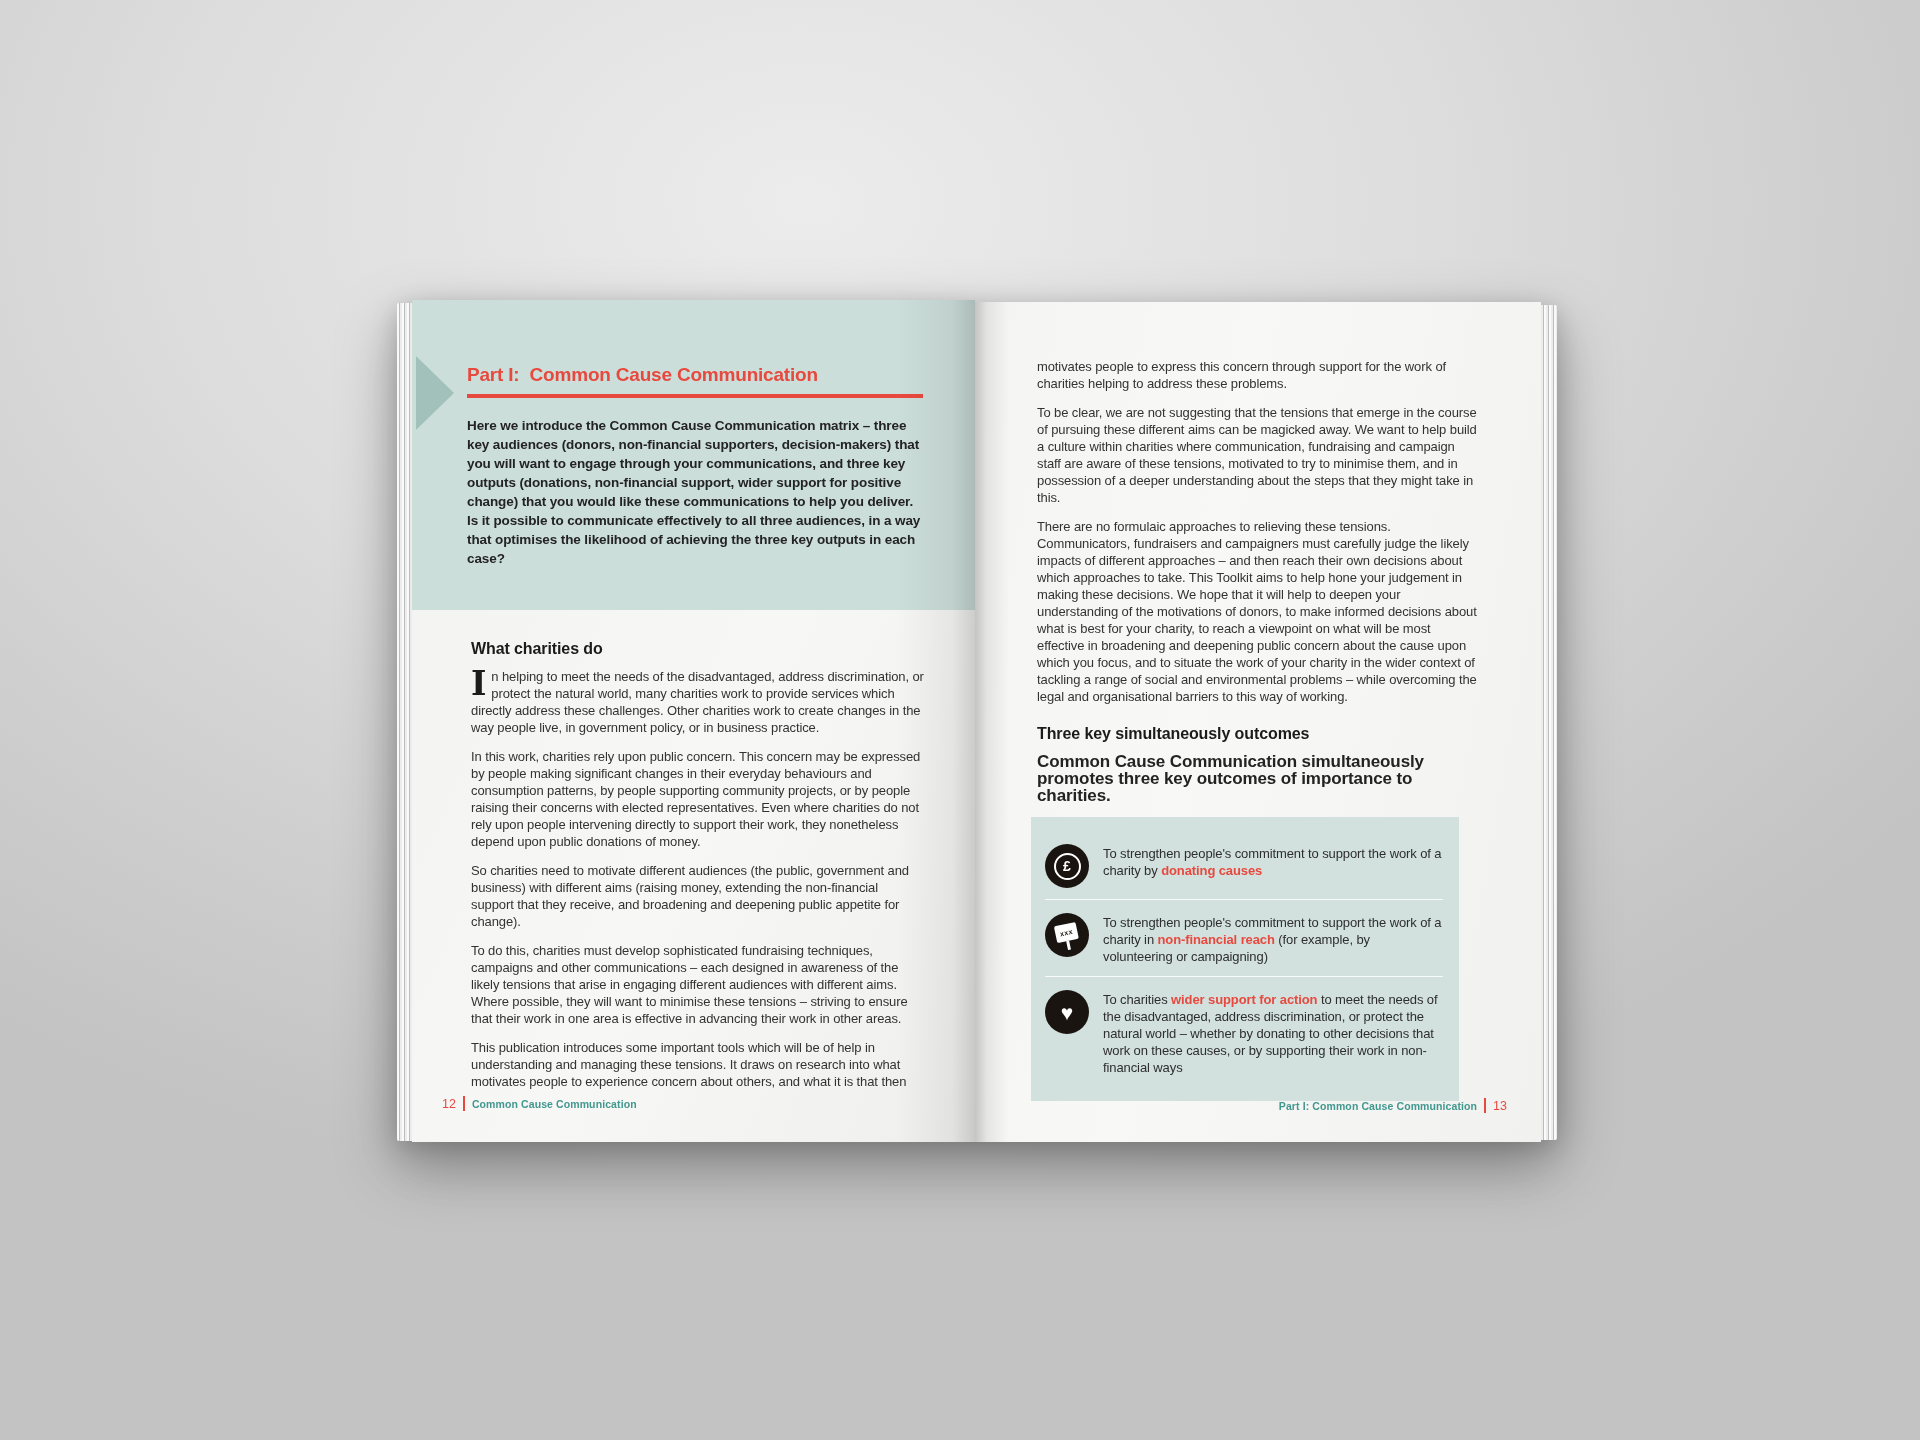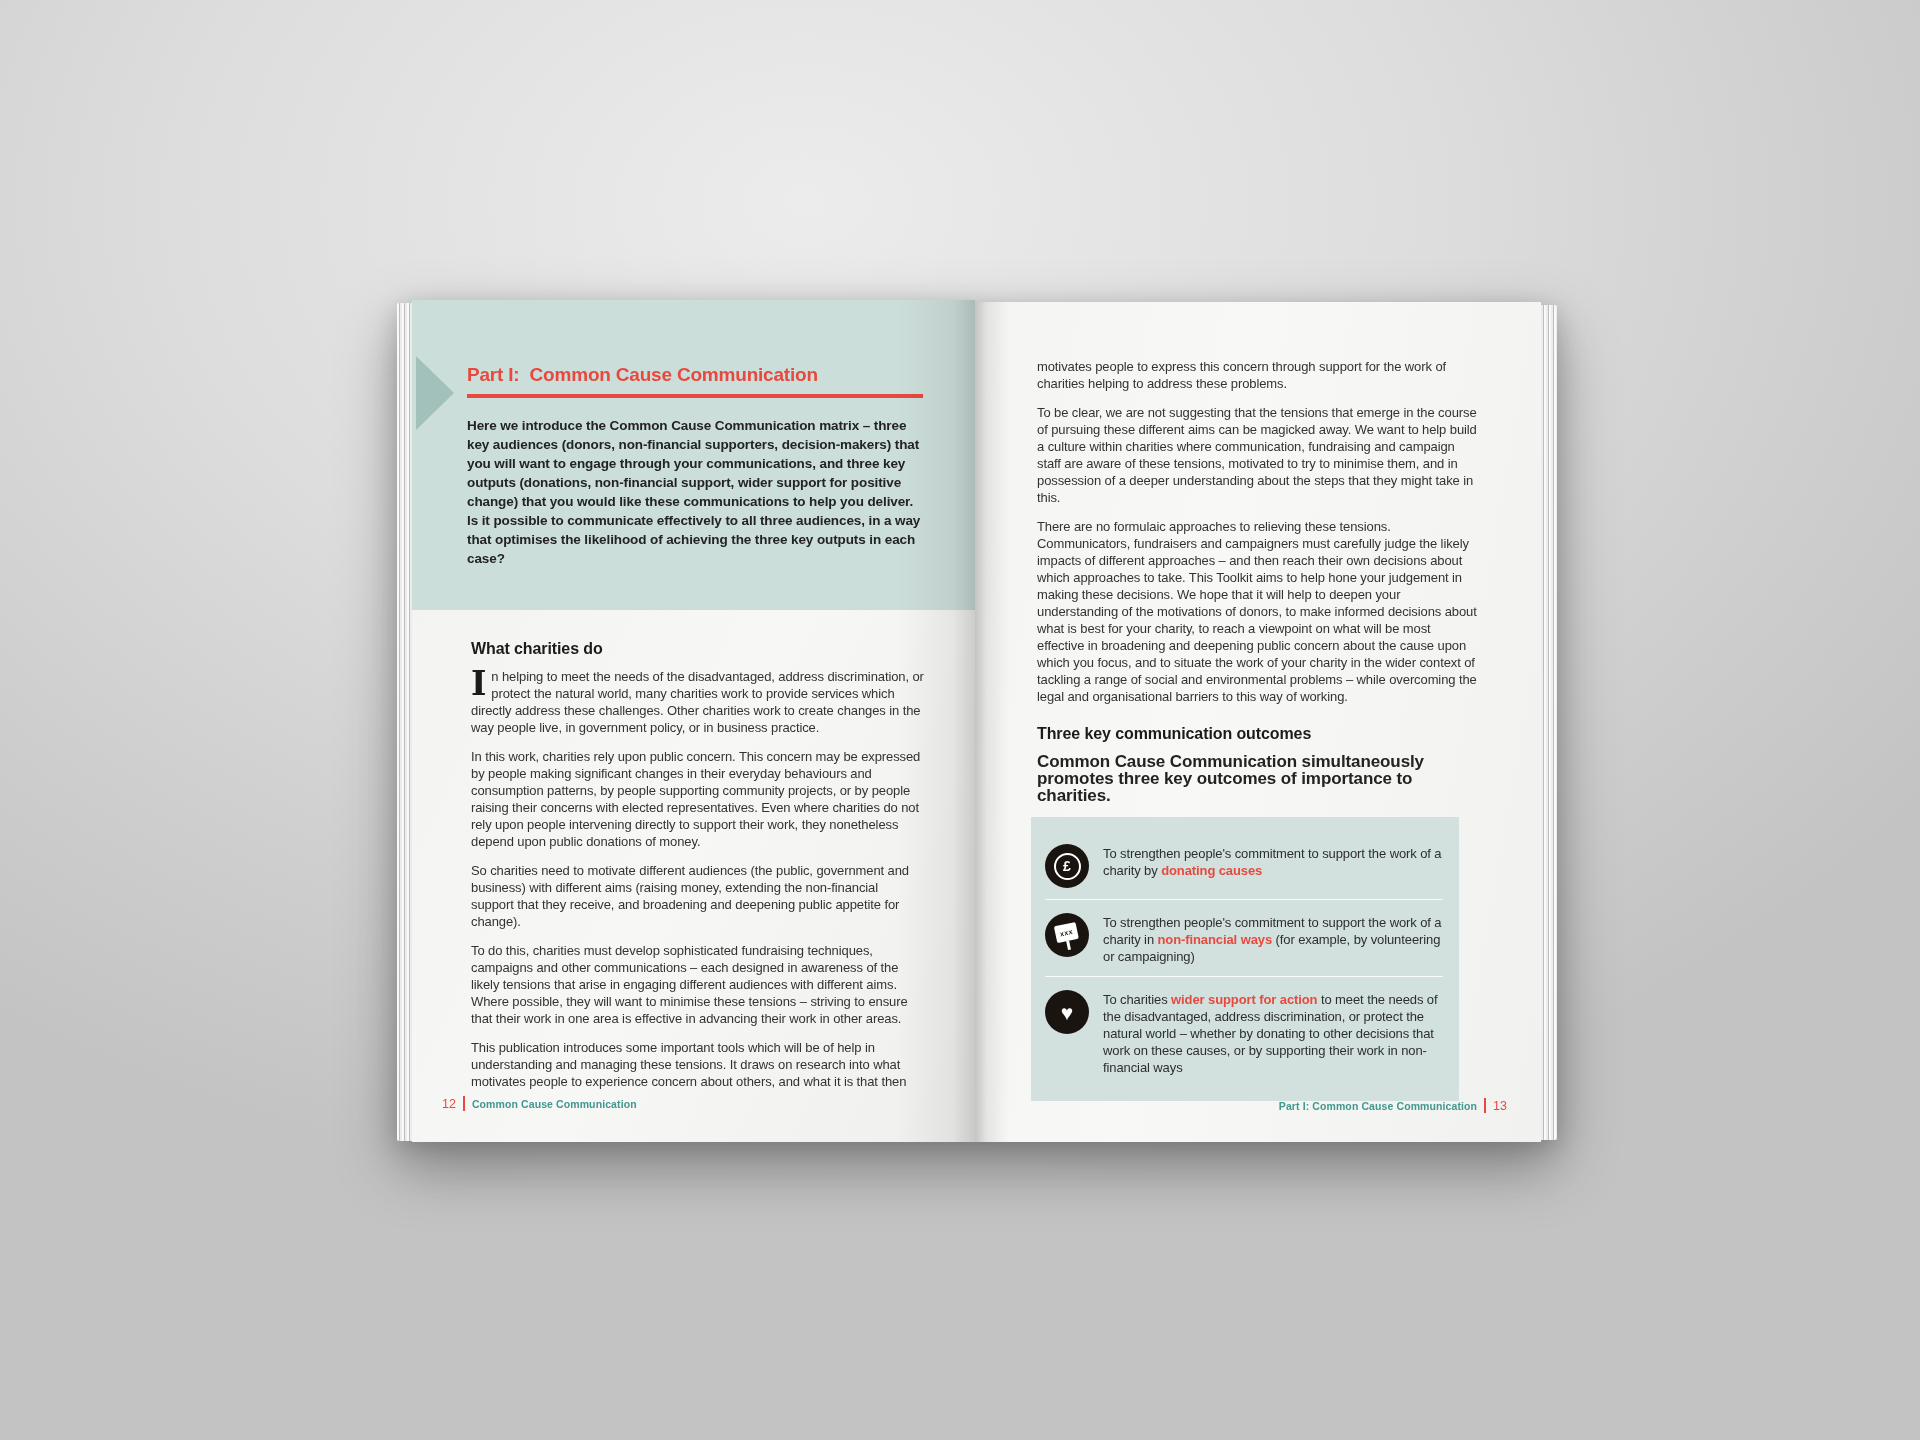--- a/index.html
+++ b/index.html
@@ -139,37 +139,37 @@
         <span class="footer-label">Common Cause Communication</span>
       </div>
     </div>
 
     <div class="page page-right">
       <div class="right-body">
         <p class="body-p">motivates people to express this concern through support for the work of charities helping to address these problems.</p>
         <p class="body-p">To be clear, we are not suggesting that the tensions that emerge in the course of pursuing these different aims can be magicked away. We want to help build a culture within charities where communication, fundraising and campaign staff are aware of these tensions, motivated to try to minimise them, and in possession of a deeper understanding about the steps that they might take in this.</p>
         <p class="body-p">There are no formulaic approaches to relieving these tensions. Communicators, fundraisers and campaigners must carefully judge the likely impacts of different approaches – and then reach their own decisions about which approaches to take. This Toolkit aims to help hone your judgement in making these decisions. We hope that it will help to deepen your understanding of the motivations of donors, to make informed decisions about what is best for your charity, to reach a viewpoint on what will be most effective in broadening and deepening public concern about the cause upon which you focus, and to situate the work of your charity in the wider context of tackling a range of social and environmental problems – while overcoming the legal and organisational barriers to this way of working.</p>
 
-        <h3 class="outcomes-heading">Three key communication outcomes</h3>
+        <h3 class="outcomes-heading">Three key simultaneously outcomes</h3>
         <p class="lead">Common Cause Communication simultaneously promotes three key outcomes of importance to charities.</p>
 
         <div class="outcome-box">
 
           <div class="outcome">
             <div class="icon-circle">
               <div class="coin">£</div>
             </div>
             <div class="outcome-text"><span>To strengthen people's commitment to support the work of a charity by </span><span class="hl">donating causes</span><span></span></div>
           </div>
 
           <div class="outcome">
             <div class="icon-circle">
               <div class="placard">xxx</div>
             </div>
-            <div class="outcome-text"><span>To strengthen people's commitment to support the work of a charity in </span><span class="hl">non-financial ways</span><span> (for example, by volunteering or campaigning)</span></div>
+            <div class="outcome-text"><span>To strengthen people's commitment to support the work of a charity in </span><span class="hl">non-financial reach</span><span> (for example, by volunteering or campaigning)</span></div>
           </div>
 
           <div class="outcome">
             <div class="icon-circle">
               <div class="heart">♥</div>
             </div>
             <div class="outcome-text"><span>To charities </span><span class="hl">wider support for action</span><span> to meet the needs of the disadvantaged, address discrimination, or protect the natural world – whether by donating to other decisions that work on these causes, or by supporting their work in non-financial ways</span></div>
           </div>
 
         </div>

